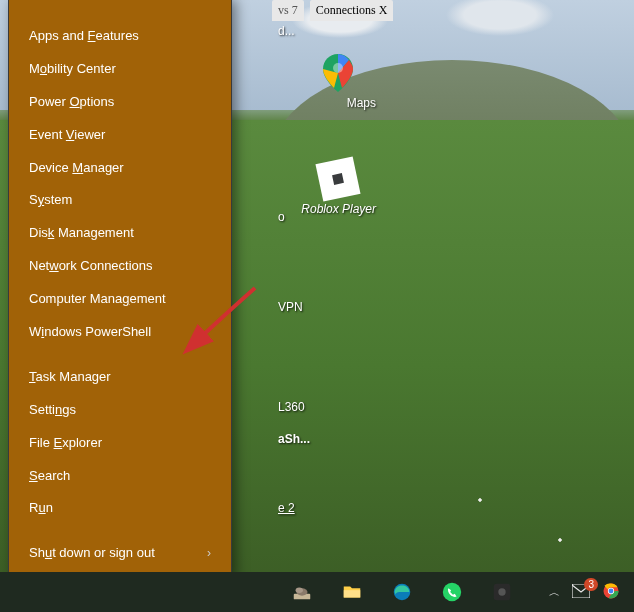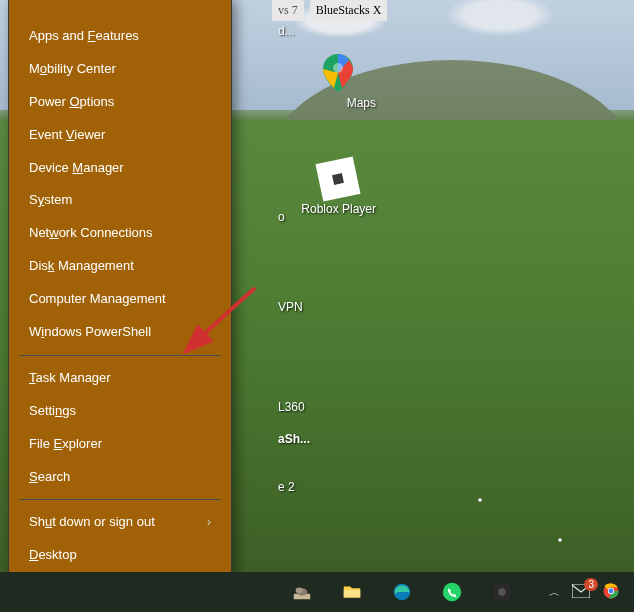--- a/index.html
+++ b/index.html
@@ -125,49 +125,49 @@
   </style>
 </head>
 <body>
 
 <div class="sky-clouds"></div>
 <div class="hill-far"></div>
 <div class="grass"></div>
 
 <div class="partial-tab">
   <div class="t dim">vs 7</div>
-  <div class="t">BlueStacks X</div>
+  <div class="t">Connections X</div>
 </div>
 
 <div class="desktop-icon" style="left:300px; top:52px;">
   <div class="ico maps-pin">
     <svg viewBox="0 0 36 42">
       <path d="M18 2 C9 2 3 9 3 17 C3 28 18 40 18 40 C18 40 33 28 33 17 C33 9 27 2 18 2 Z" fill="#1ea362"></path>
       <path d="M18 2 C22 2 26 4 29 8 L18 21 Z" fill="#4285f4"></path>
       <path d="M3 17 C3 23 9 31 14 36 L18 21 Z" fill="#fbbc04"></path>
       <path d="M29 8 C31 11 33 14 33 17 C33 23 27 31 22 36 L18 21 Z" fill="#ea4335"></path>
       <circle cx="18" cy="16" r="5" fill="#fff" fill-opacity="0.4"></circle>
     </svg>
   </div>
   <div class="icon-label">Maps</div>
 </div>
 
-<div class="desktop-icon" style="left:300px; top:158px;">
+<div class="desktop-icon" style="left:300px; top:158px;font-style:italic;">
   <div class="ico">
     <div class="roblox-tile"></div>
   </div>
   <div class="icon-label">Roblox Player</div>
 </div>
 
 <div class="edge-label" style="top:24px;">d...</div>
 <div class="edge-label" style="top:210px;">o</div>
 <div class="edge-label" style="top:300px;">VPN</div>
 <div class="edge-label" style="top:400px;">L360</div>
 <div class="edge-label" style="top:432px;font-weight:bold;">aSh...</div>
-<div class="edge-label" style="top:480px;">e 2</div>
+<div class="edge-label" style="top:501px;text-decoration:underline;">e 2</div>
 
 <div class="winx" id="winx">
     <div class="winx-item">
       <span>Apps and <span class="underline-access">F</span>eatures</span>
     </div>
     <div class="winx-item">
       <span>M<span class="underline-access">o</span>bility Center</span>
     </div>
     <div class="winx-item">
       <span>Power <span class="underline-access">O</span>ptions</span>
@@ -175,43 +175,46 @@
     <div class="winx-item">
       <span>Event <span class="underline-access">V</span>iewer</span>
     </div>
     <div class="winx-item">
       <span>Device <span class="underline-access">M</span>anager</span>
     </div>
     <div class="winx-item">
       <span>S<span class="underline-access">y</span>stem</span>
     </div>
     <div class="winx-item">
+      <span>Dis<span class="underline-access">k</span> Management</span>
+    </div>
+    <div class="winx-item">
       <span>Net<span class="underline-access">w</span>ork Connections</span>
     </div>
     <div class="winx-item">
-      <span>Dis<span class="underline-access">k</span> Management</span>
-    </div>
-    <div class="winx-item">
       <span>Computer Mana<span class="underline-access">g</span>ement</span>
     </div>
     <div class="winx-item">
       <span>W<span class="underline-access">i</span>ndows PowerShell</span>
     </div>
     <div class="winx-sep"></div>
     <div class="winx-item">
       <span><span class="underline-access">T</span>ask Manager</span>
     </div>
     <div class="winx-item">
       <span>Setti<span class="underline-access">n</span>gs</span>
     </div>
     <div class="winx-item">
       <span>File <span class="underline-access">E</span>xplorer</span>
     </div>
     <div class="winx-item">
       <span><span class="underline-access">S</span>earch</span>
+    </div>
+    <div class="winx-item">
+      <span>R<span class="underline-access">u</span>n</span>
     </div>
     <div class="winx-sep"></div>
     <div class="winx-item">
       <span>Sh<span class="underline-access">u</span>t down or sign out</span>
       <span class="chev">›</span>
     </div>
     <div class="winx-item">
       <span><span class="underline-access">D</span>esktop</span>
     </div>
   </div>

